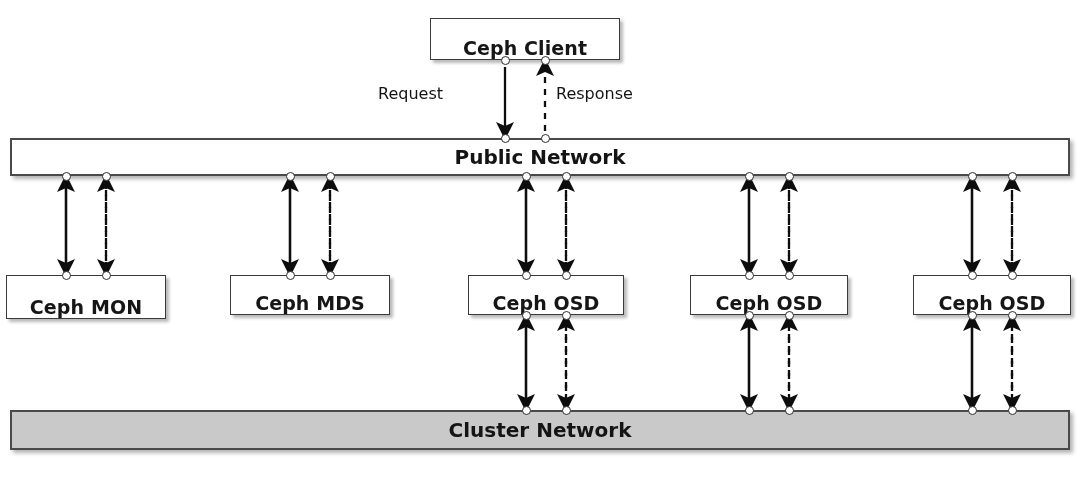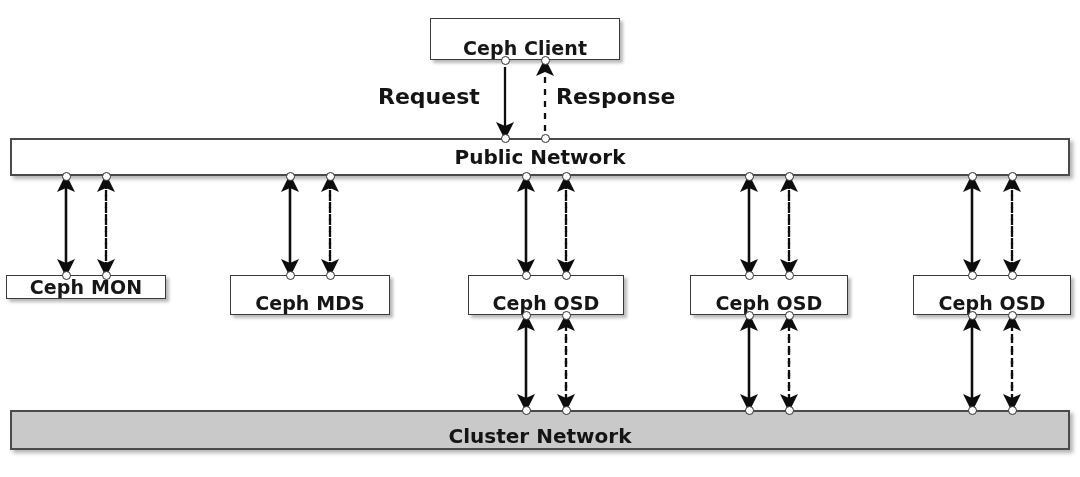--- a/index.html
+++ b/index.html
@@ -45,22 +45,22 @@
   .netbar.public { background: #ffffff; }
   .netbar.cluster { background: #c9c9c9; }
   .netbar-label {
     font-size: 20px;
     font-weight: 700;
     color: #141414;
     white-space: nowrap;
   }
   .edge-label {
     position: absolute;
-    font-size: 22px;
-    font-weight: 700;
+    font-size: 16px;
+    font-weight: 400;
     color: #141414;
     white-space: nowrap;
   }
   .note {
     position: absolute;
     font-size: 19px;
     font-weight: 700;
     color: #131313;
     line-height: 1.16;
     white-space: pre-line;
@@ -139,26 +139,26 @@
     <span class="node-label">Ceph Client</span>
   </div>
 
   <div class="edge-label" style="left:378px; top:84px;">Request</div>
   <div class="edge-label" style="left:556px; top:84px;">Response</div>
 
   <div class="netbar public" id="public-bar" style="left: 10px; top: 138px; width: 1060px; height: 38px;">
     <span class="netbar-label">Public Network</span>
   </div>
 
-  <div class="netbar cluster" id="cluster-bar" style="left: 10px; top: 410px; width: 1060px; height: 40px; align-items: flex-end;">
+  <div class="netbar cluster" id="cluster-bar" style="left: 10px; top: 410px; width: 1060px; height: 40px;">
     <span class="netbar-label">Cluster Network</span>
   </div>
 
   <div id="nodes-layer">
-      <div class="node" style="left: 6px; top: 275px; width: 160px; height: 24px;">
+      <div class="node" style="left: 6px; top: 275px; width: 160px; height: 44px;">
         <span class="node-label">Ceph MON</span>
       </div>
       <div class="node" style="left: 230px; top: 275px; width: 160px; height: 40px;">
         <span class="node-label">Ceph MDS</span>
       </div>
       <div class="node" style="left: 468px; top: 275px; width: 156px; height: 40px;">
         <span class="node-label">Ceph OSD</span>
       </div>
       <div class="node" style="left: 690px; top: 275px; width: 158px; height: 40px;">
         <span class="node-label">Ceph OSD</span>

